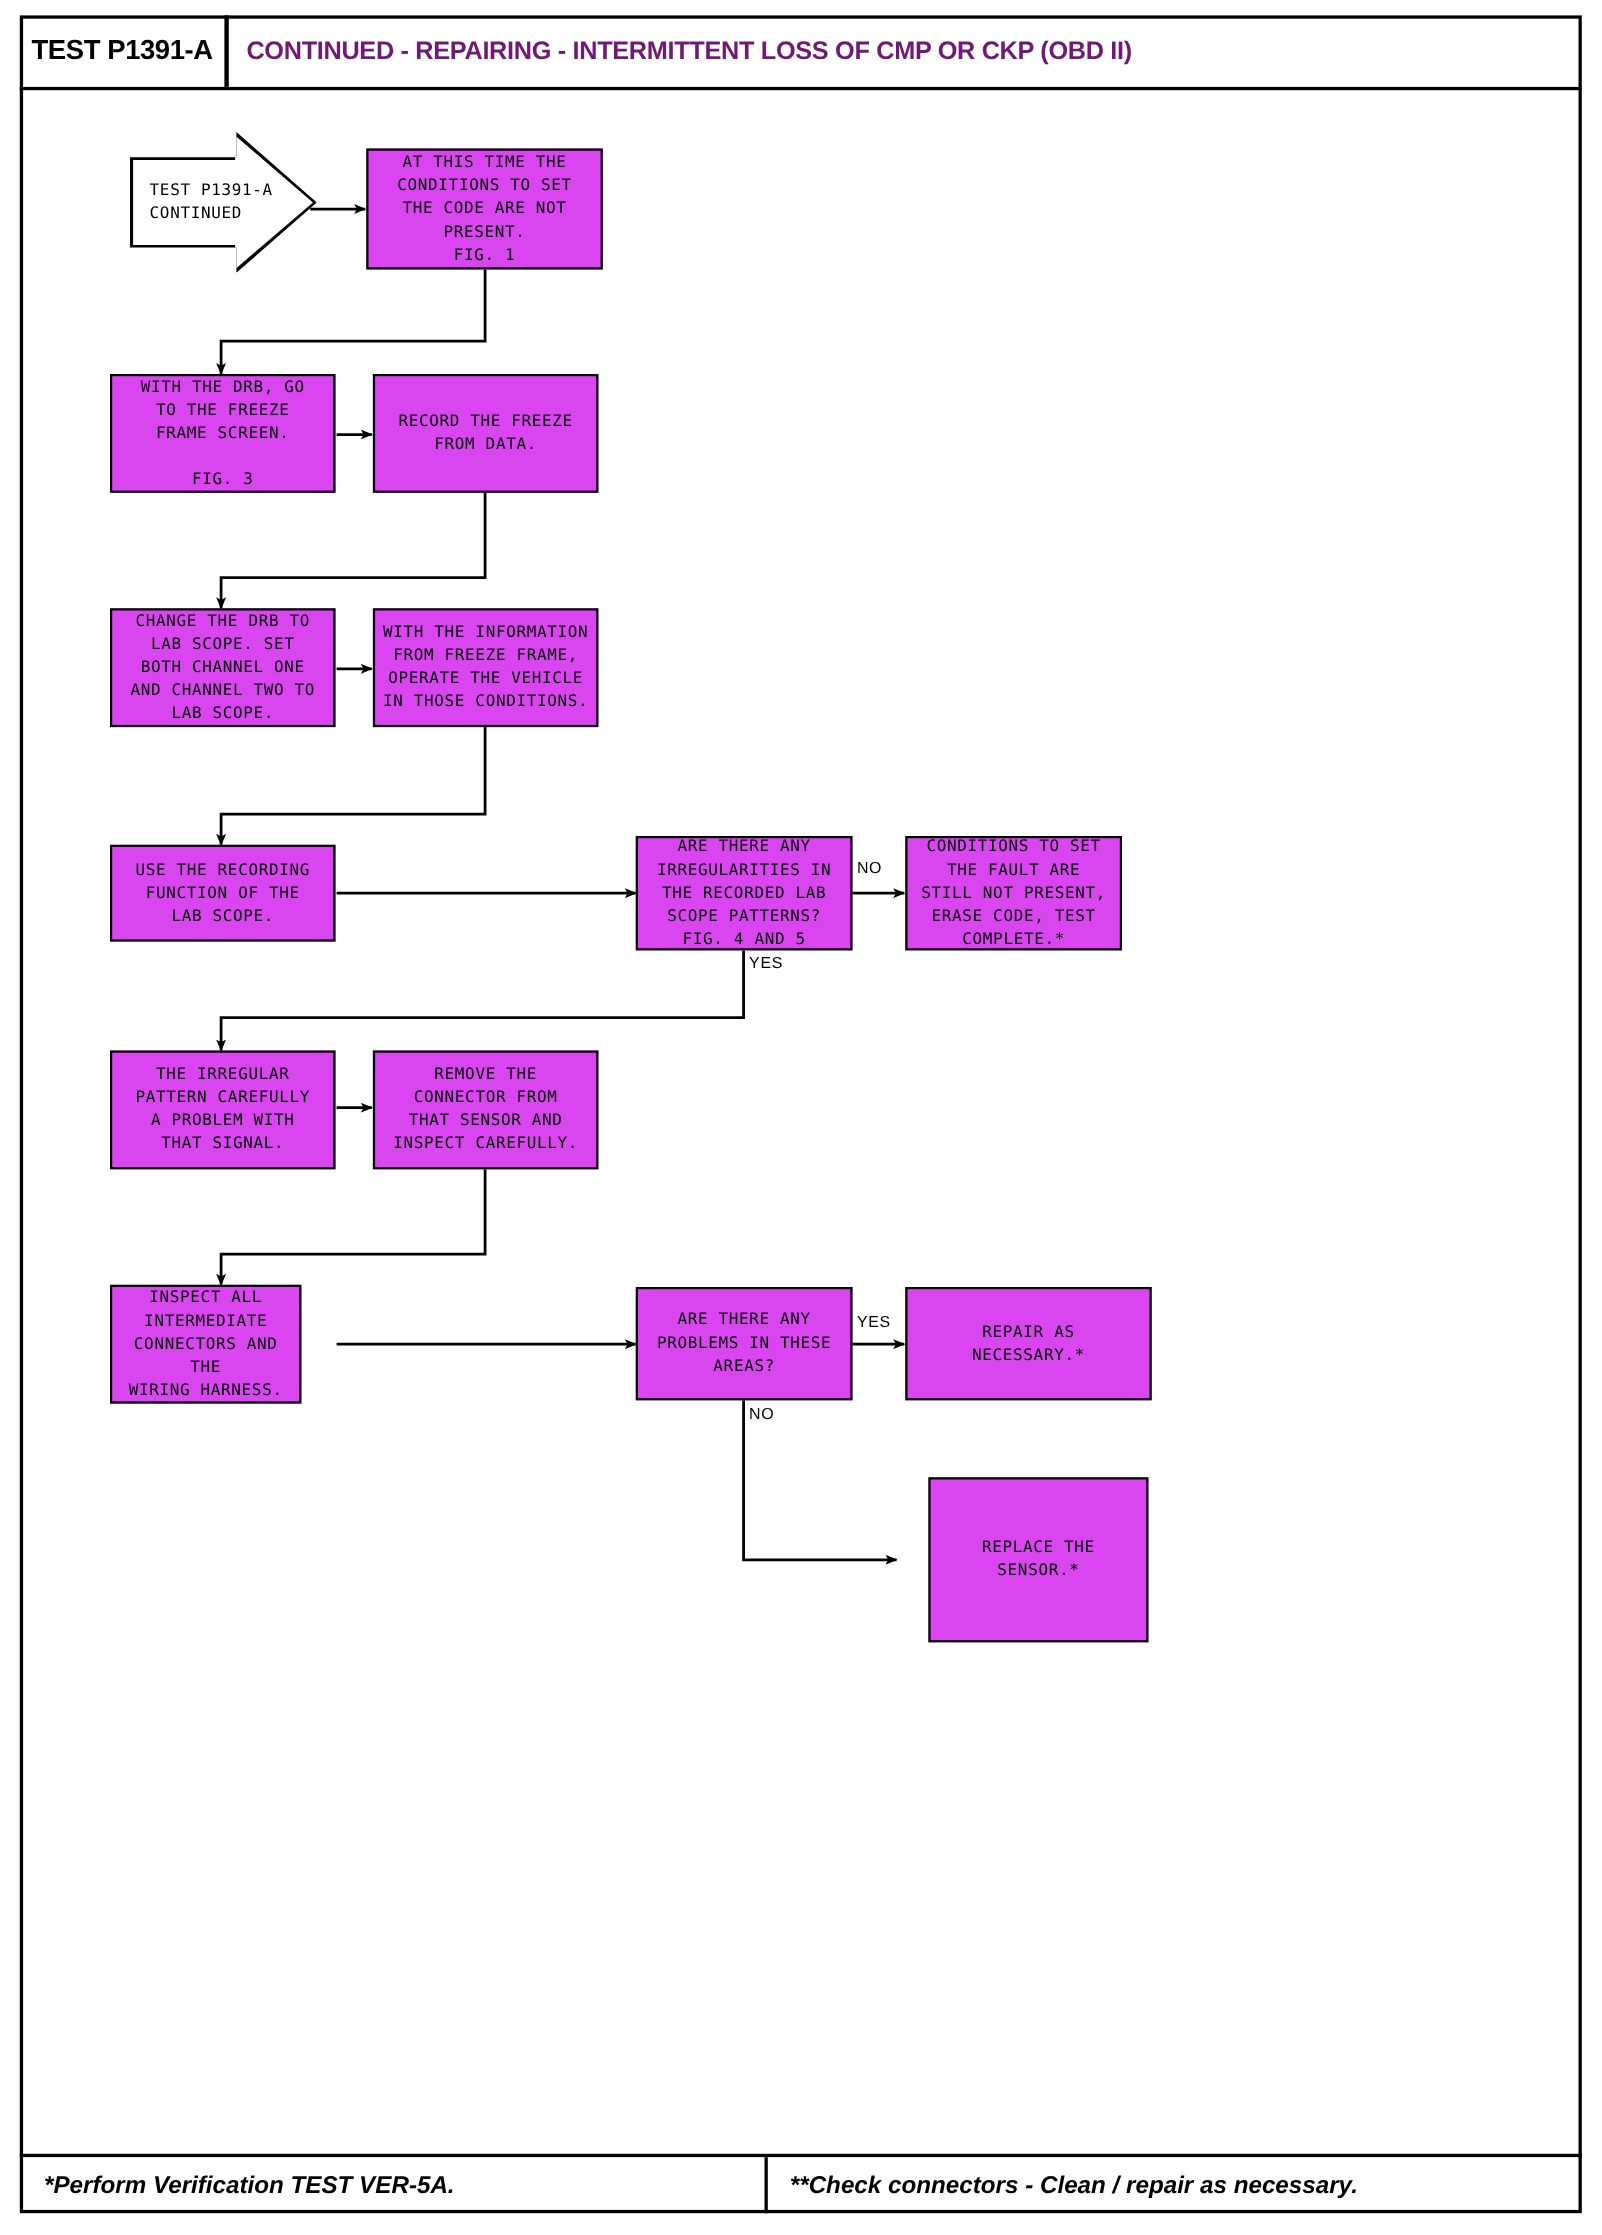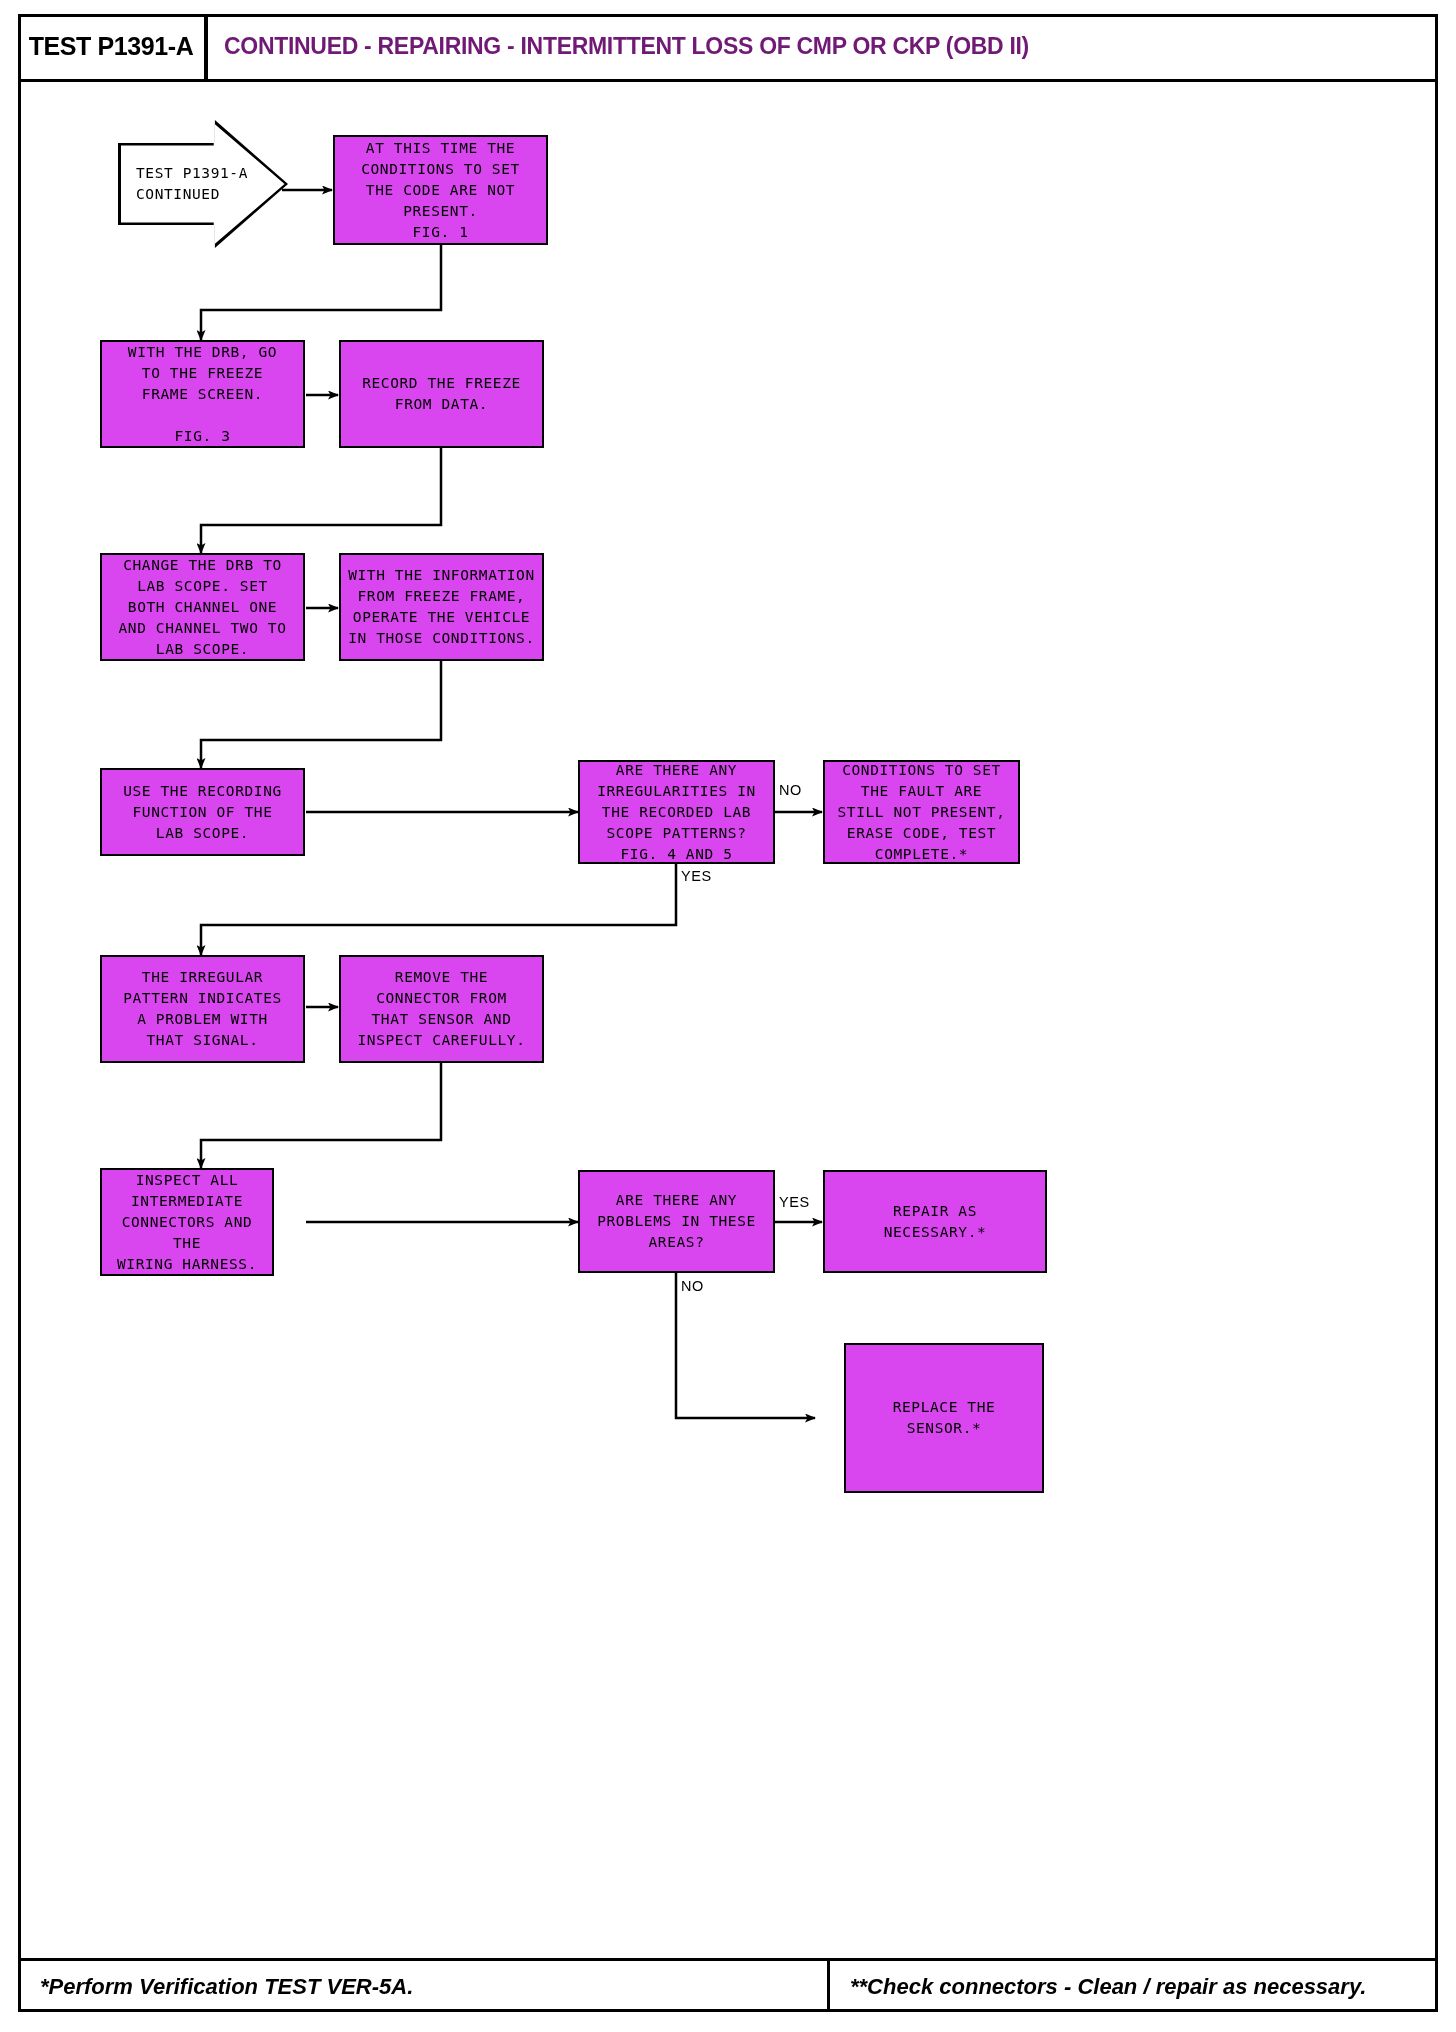--- a/index.html
+++ b/index.html
@@ -76,21 +76,21 @@
     left: 18px;
     top: 1958px;
     width: 1420px;
     height: 54px;
     box-sizing: border-box;
     border-top: 3px solid #000;
     display: flex;
     align-items: stretch;
   }
   .footer-left {
-    width: 812px;
+    width: 680px;
     box-sizing: border-box;
     border-right: 3px solid #000;
     display: flex;
     align-items: center;
     padding-left: 22px;
   }
   .footer-right {
     flex: 1;
     display: flex;
     align-items: center;
@@ -288,21 +288,21 @@
   <div class="node" style="left:823px; top:760px; width:197px; height:104px;">
     <span class="node-text">CONDITIONS TO SET
 THE FAULT ARE
 STILL NOT PRESENT,
 ERASE CODE, TEST
 COMPLETE.*</span>
   </div>
 
   <div class="node" style="left:100px; top:955px; width:205px; height:108px;">
     <span class="node-text">THE IRREGULAR
-PATTERN INDICATES
+PATTERN CAREFULLY
 A PROBLEM WITH
 THAT SIGNAL.</span>
   </div>
 
   <div class="node" style="left:339px; top:955px; width:205px; height:108px;">
     <span class="node-text">REMOVE THE
 CONNECTOR FROM
 THAT SENSOR AND
 INSPECT CAREFULLY.</span>
   </div>

